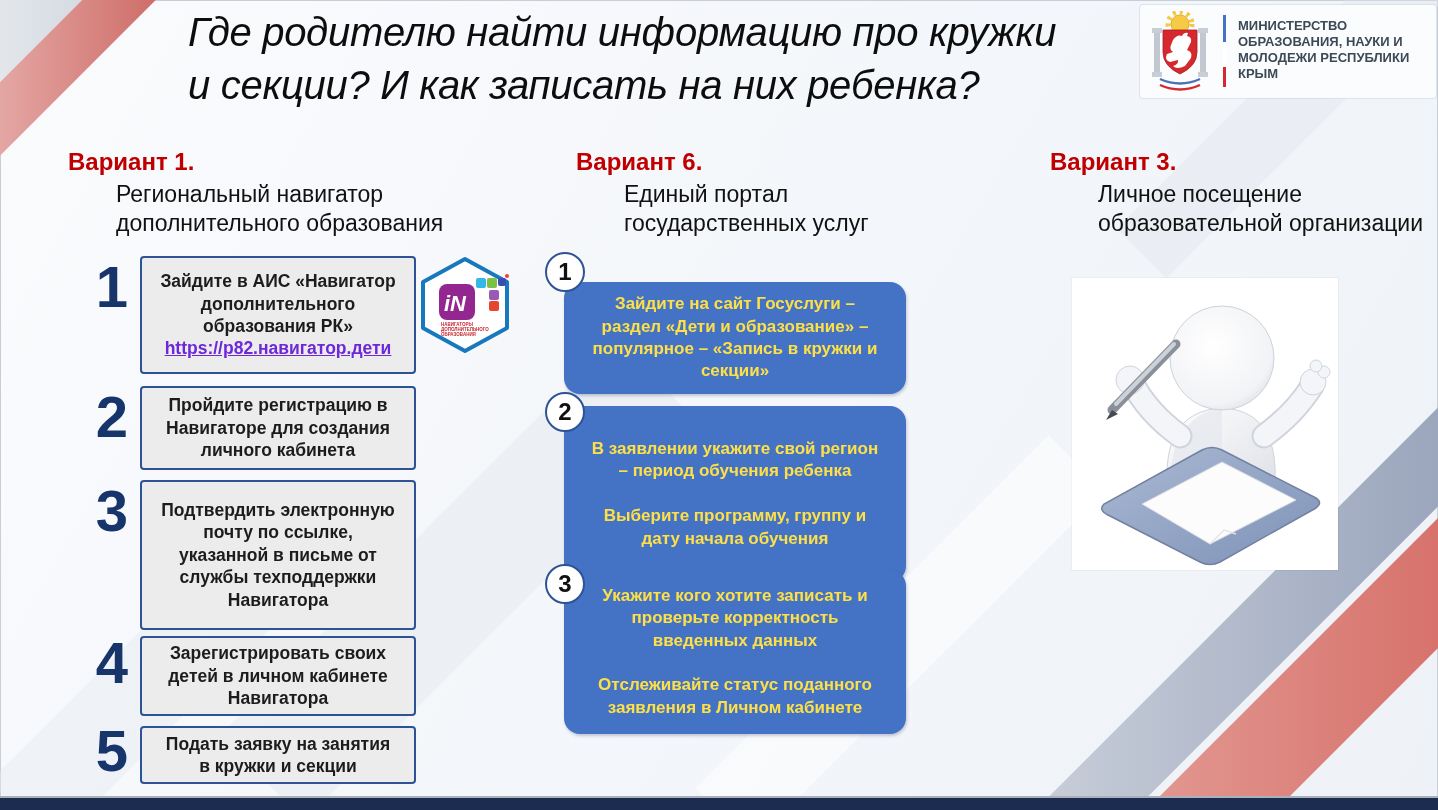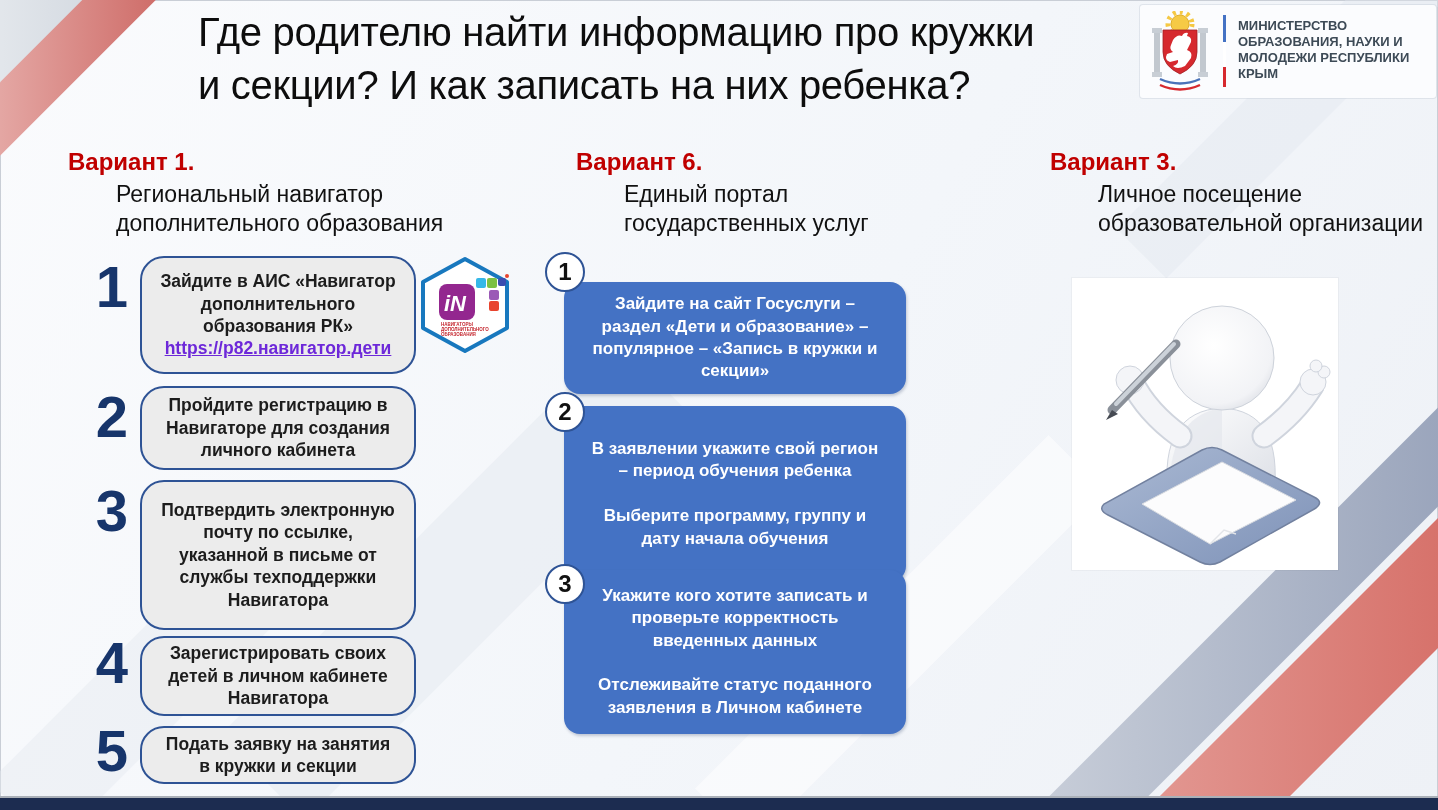--- a/index.html
+++ b/index.html
@@ -18,42 +18,42 @@
     background:linear-gradient(315deg,#8e9ab4,#d0d5de);}
   .stripe-br-red{left:930px;top:655px;width:780px;height:92px;
     background:linear-gradient(315deg,#cf5a52,#e8a9a4);}
   .stripe-faint{opacity:1;}
   .bottom-grayline{position:absolute;left:0;bottom:12px;width:100%;height:2px;background:#aab0b8;z-index:3;}
   .bottom-navy{position:absolute;left:0;bottom:0;width:100%;height:12px;background:#1c2c50;z-index:3;}
 
   .abs{position:absolute;z-index:4;}
   .preline{white-space:pre-line;}
 
-  .slide-title{left:198px;top:6px;width:950px;font-size:40px;line-height:1.32;
-    color:#0d0d0d;letter-spacing:-0.3px;}
+  .slide-title{left:188px;top:6px;width:950px;font-size:40px;line-height:1.32;
+    color:#0d0d0d;letter-spacing:-0.3px;font-style:italic;}
 
   .ministry-card{left:1140px;top:5px;width:296px;height:93px;background:#fbfcfe;
     border-radius:3px;box-shadow:0 0 0 1px rgba(190,198,210,.35);}
   .ministry-name{position:absolute;left:98px;top:13px;width:192px;font-size:13px;
     font-weight:700;color:#3d4a56;line-height:1.24;}
   .flag-divider{position:absolute;left:83px;top:10px;width:3px;height:72px;
     background:linear-gradient(to bottom,#4472c4 0%,#4472c4 38%,#ffffff 38%,#ffffff 72%,#d6292e 72%,#d6292e 100%);}
   .coa{position:absolute;left:8px;top:6px;}
 
   .variant-label{font-size:24px;font-weight:700;color:#C00000;}
   .variant-title{font-size:23px;font-weight:500;color:#111;line-height:1.28;margin-left:48px;}
 
   .step-num{width:48px;text-align:center;font-size:58px;font-weight:800;color:#17356b;line-height:1;}
-  .gray-box{left:140px;width:276px;box-sizing:border-box;border:2px solid #2e5395;border-radius:24px;
+  .gray-box{left:140px;width:276px;box-sizing:border-box;border:2px solid #2e5395;border-radius:4px;
     background:#ececec;color:#1c1c1c;font-weight:700;font-size:17.5px;line-height:1.28;text-align:center;
     display:flex;flex-direction:column;align-items:center;justify-content:center;padding:6px 9px;}
   .box-link{color:#6d28d9;text-decoration:underline;font-weight:700;font-size:17.5px;cursor:pointer;}
 
   .blue-box{left:564px;width:342px;box-sizing:border-box;border-radius:16px;background:#4472C4;
-    color:#ffffff;font-weight:700;font-size:17px;line-height:1.32;text-align:center;
+    color:#fde047;font-weight:700;font-size:17px;line-height:1.32;text-align:center;
     display:flex;align-items:center;justify-content:center;padding:26px 12px;
     box-shadow:1px 2px 3px rgba(40,60,100,.25);}
   .num-circle{width:40px;height:40px;border-radius:50%;background:#ffffff;border:2.5px solid #2e5395;
     box-sizing:border-box;display:flex;align-items:center;justify-content:center;
     font-size:24px;font-weight:700;color:#111;z-index:5;}
 
   .illo-box{left:1072px;top:278px;width:266px;height:292px;background:#ffffff;
     box-shadow:0 0 0 1px rgba(0,0,0,0.03);}
 
   .hexwrap{left:417px;top:256px;width:96px;height:98px;}

